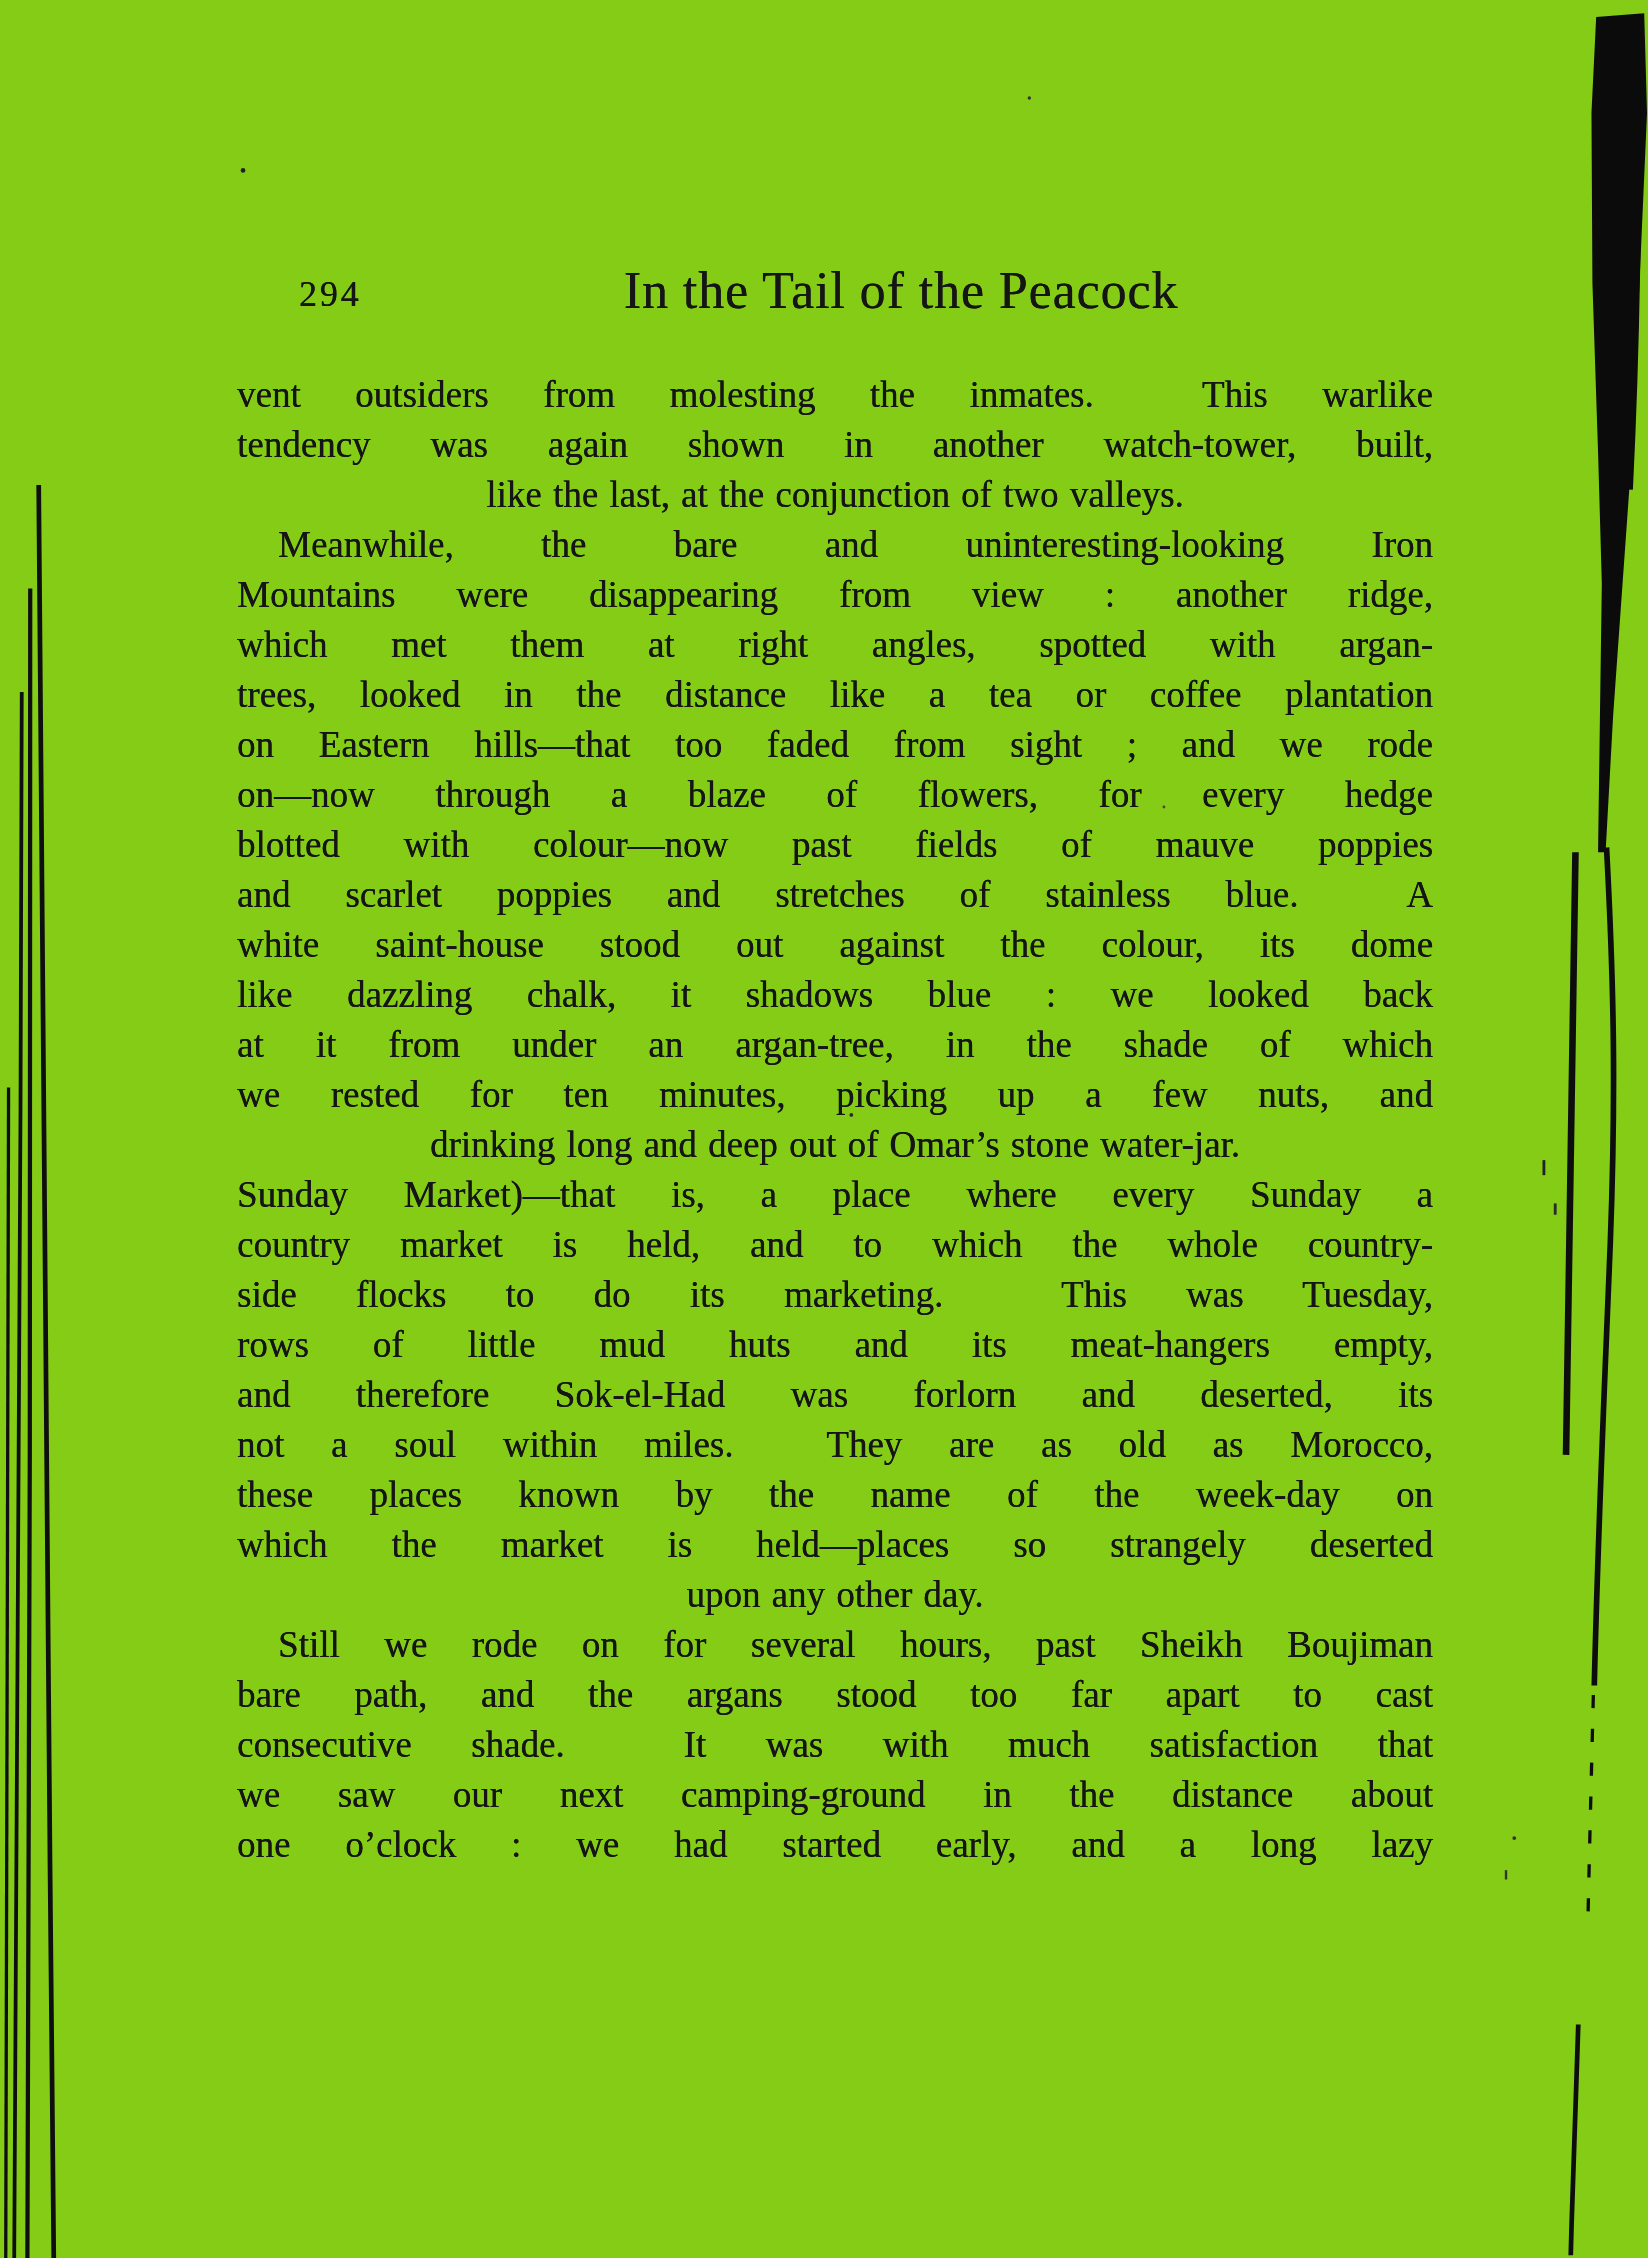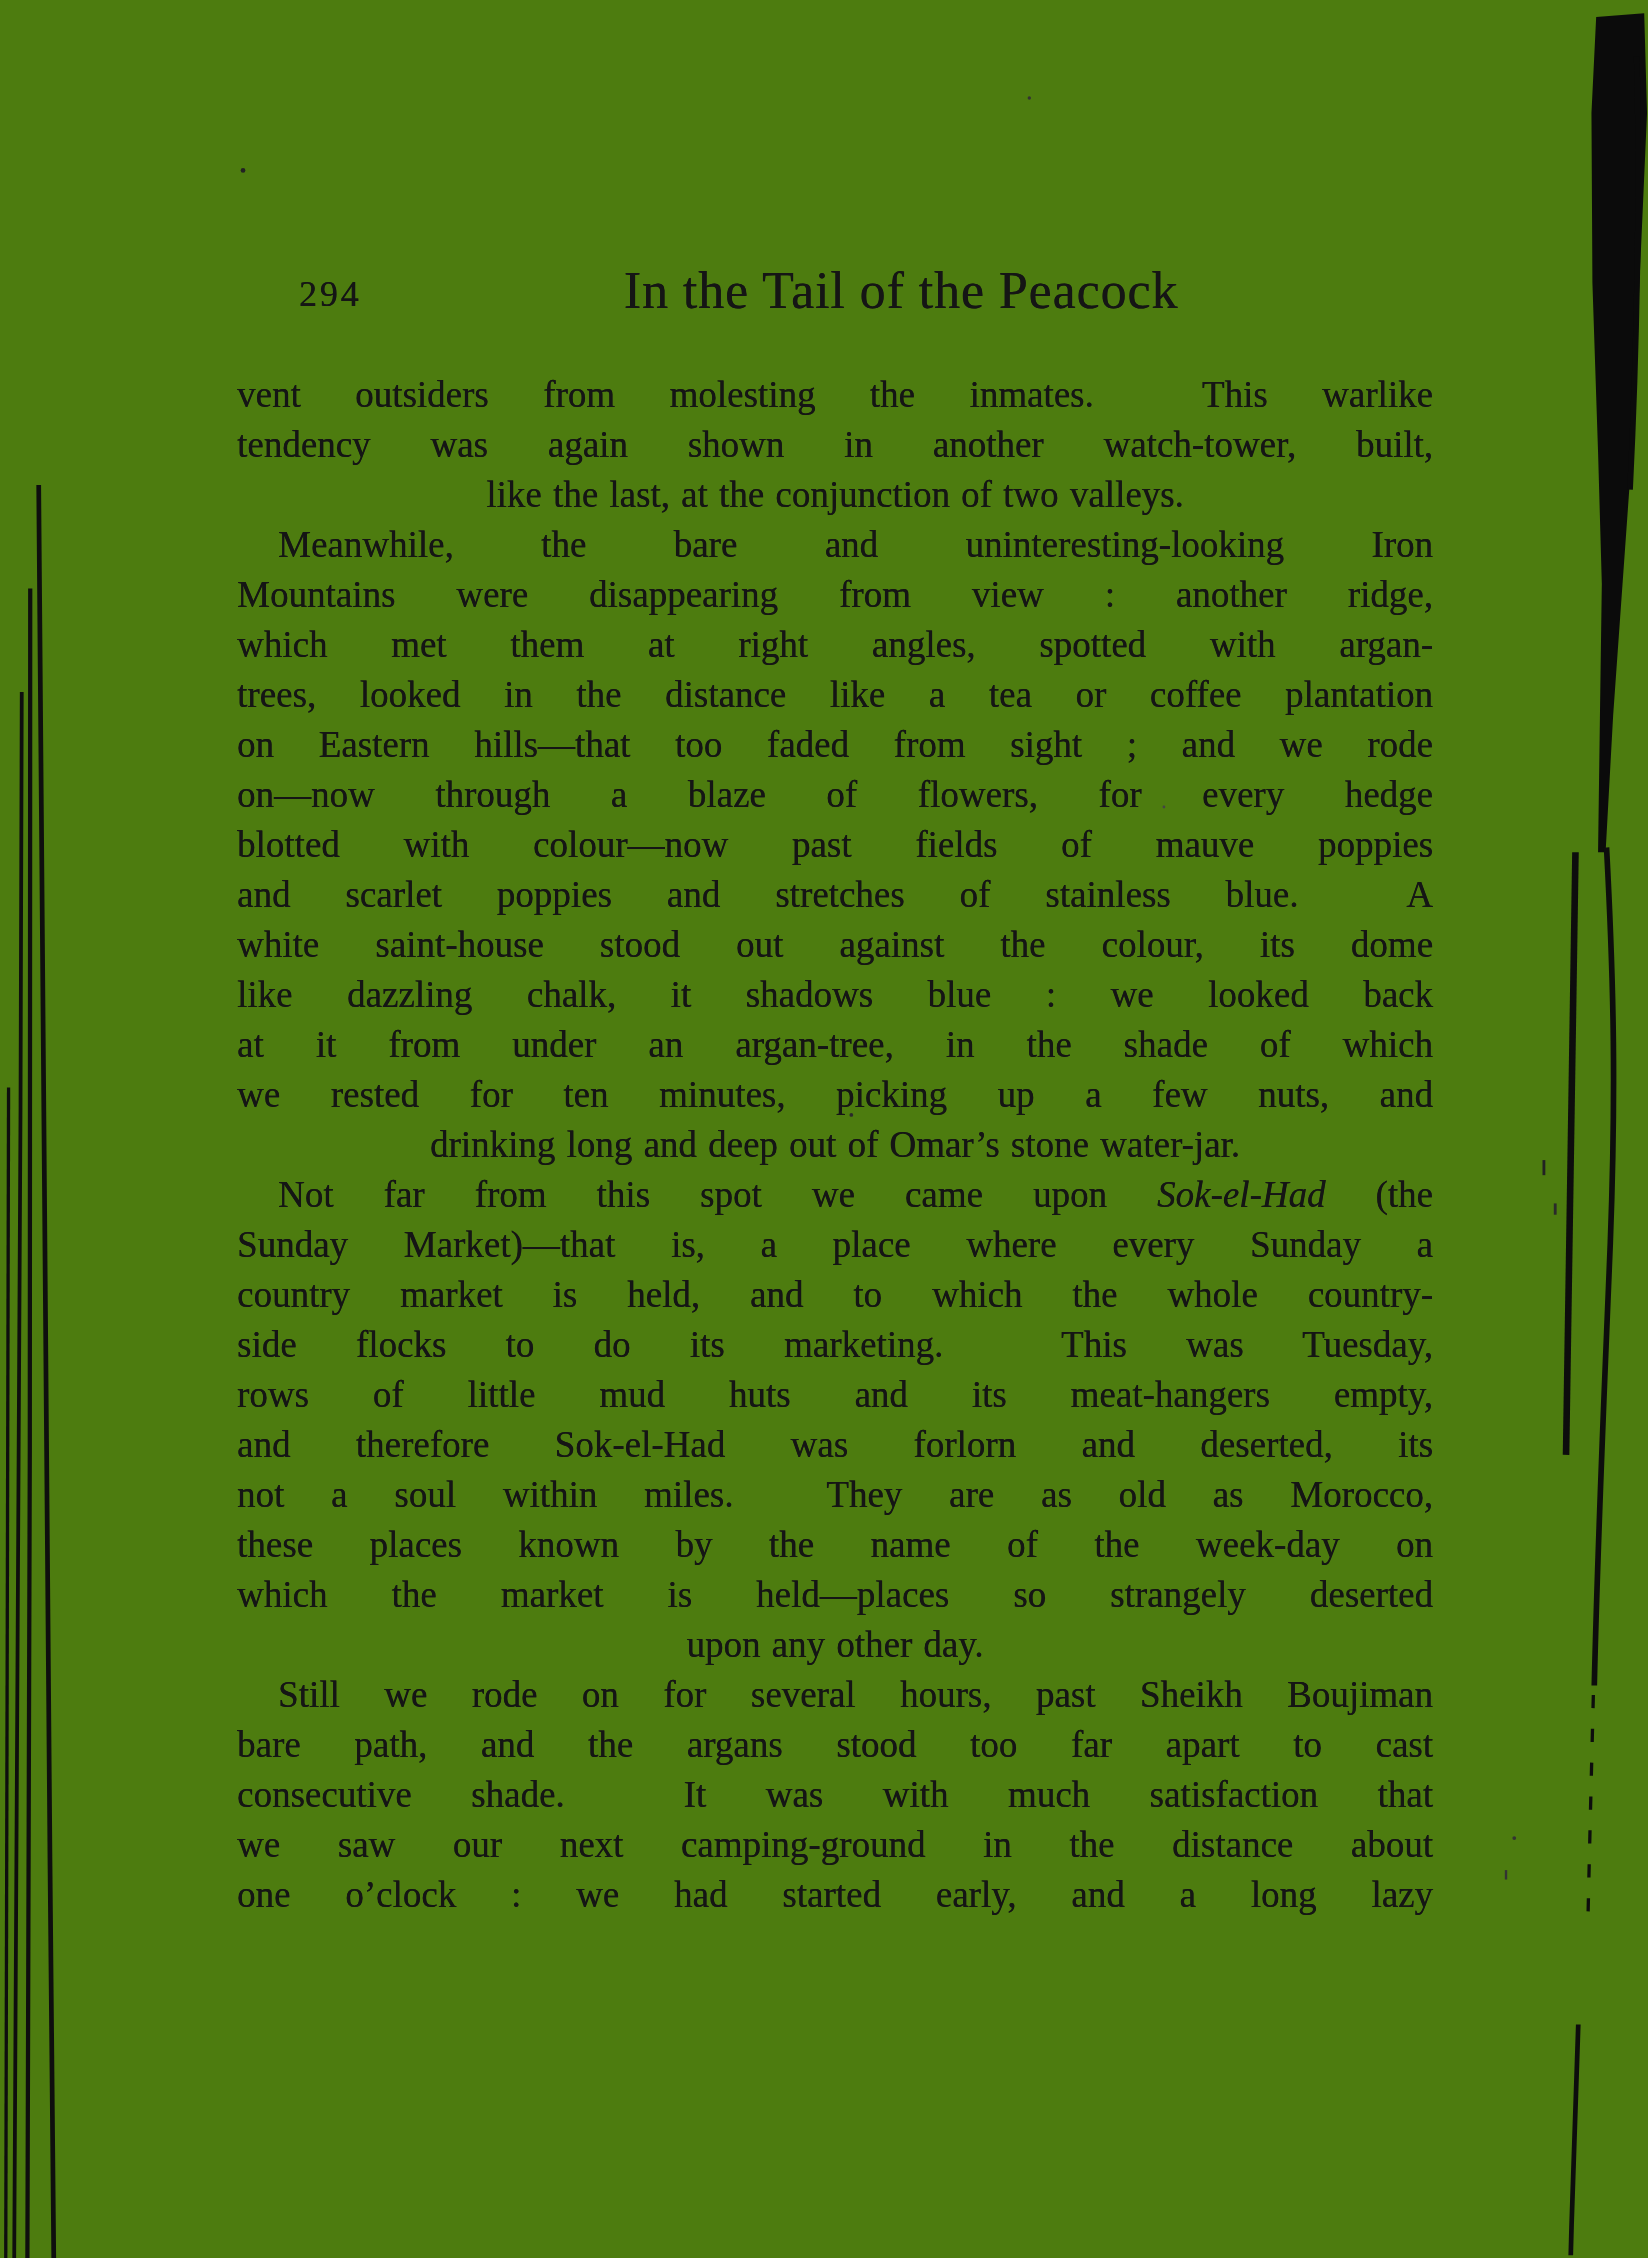--- a/index.html
+++ b/index.html
@@ -1,19 +1,19 @@
 <!DOCTYPE html>
 <html style="font-size:15px"><head>
 <meta charset="utf-8">
 <style>
   html,body { margin:0; padding:0; background:#e8e8e6; }
   .page {
     position:relative;
     width:1649px; height:2259px;
-    background:#4d7c0f;
+    background:#84cc16;
     overflow:hidden;
     font-family:"Liberation Serif","DejaVu Serif",serif;
     color:#151515;
     text-shadow:0.3px 0 currentColor;
   }
   .content {
     position:absolute; left:237px; top:262px; width:1196px;
   }
   .header { position:relative; height:70px; margin-bottom:38px; }
   .page-number {
@@ -95,21 +95,20 @@
       <div class="line just">blotted with colour—now past fields of mauve poppies</div>
       <div class="line just">and scarlet poppies and stretches of stainless blue.&nbsp; A</div>
       <div class="line just">white saint-house stood out against the colour, its dome</div>
       <div class="line just">like dazzling chalk, it shadows blue : we looked back</div>
       <div class="line just">at it from under an argan-tree, in the shade of which</div>
       <div class="line just">we rested for ten minutes, picking up a few nuts, and</div>
       <div class="line">drinking long and deep out of Omar’s stone water-jar.</div>
     </div>
 
     <div class="para">
-      <div class="line just indent"><span>Not far from this spot we came upon </span><i>Sok-el-Had</i><span> (the</span></div>
       <div class="line just">Sunday Market)—that is, a place where every Sunday a</div>
       <div class="line just">country market is held, and to which the whole country-</div>
       <div class="line just">side flocks to do its marketing.&nbsp; This was Tuesday,</div>
       <div class="line just">rows of little mud huts and its meat-hangers empty,</div>
       <div class="line just">and therefore Sok-el-Had was forlorn and deserted, its</div>
       <div class="line just">not a soul within miles.&nbsp; They are as old as Morocco,</div>
       <div class="line just">these places known by the name of the week-day on</div>
       <div class="line just">which the market is held—places so strangely deserted</div>
       <div class="line">upon any other day.</div>
     </div>

